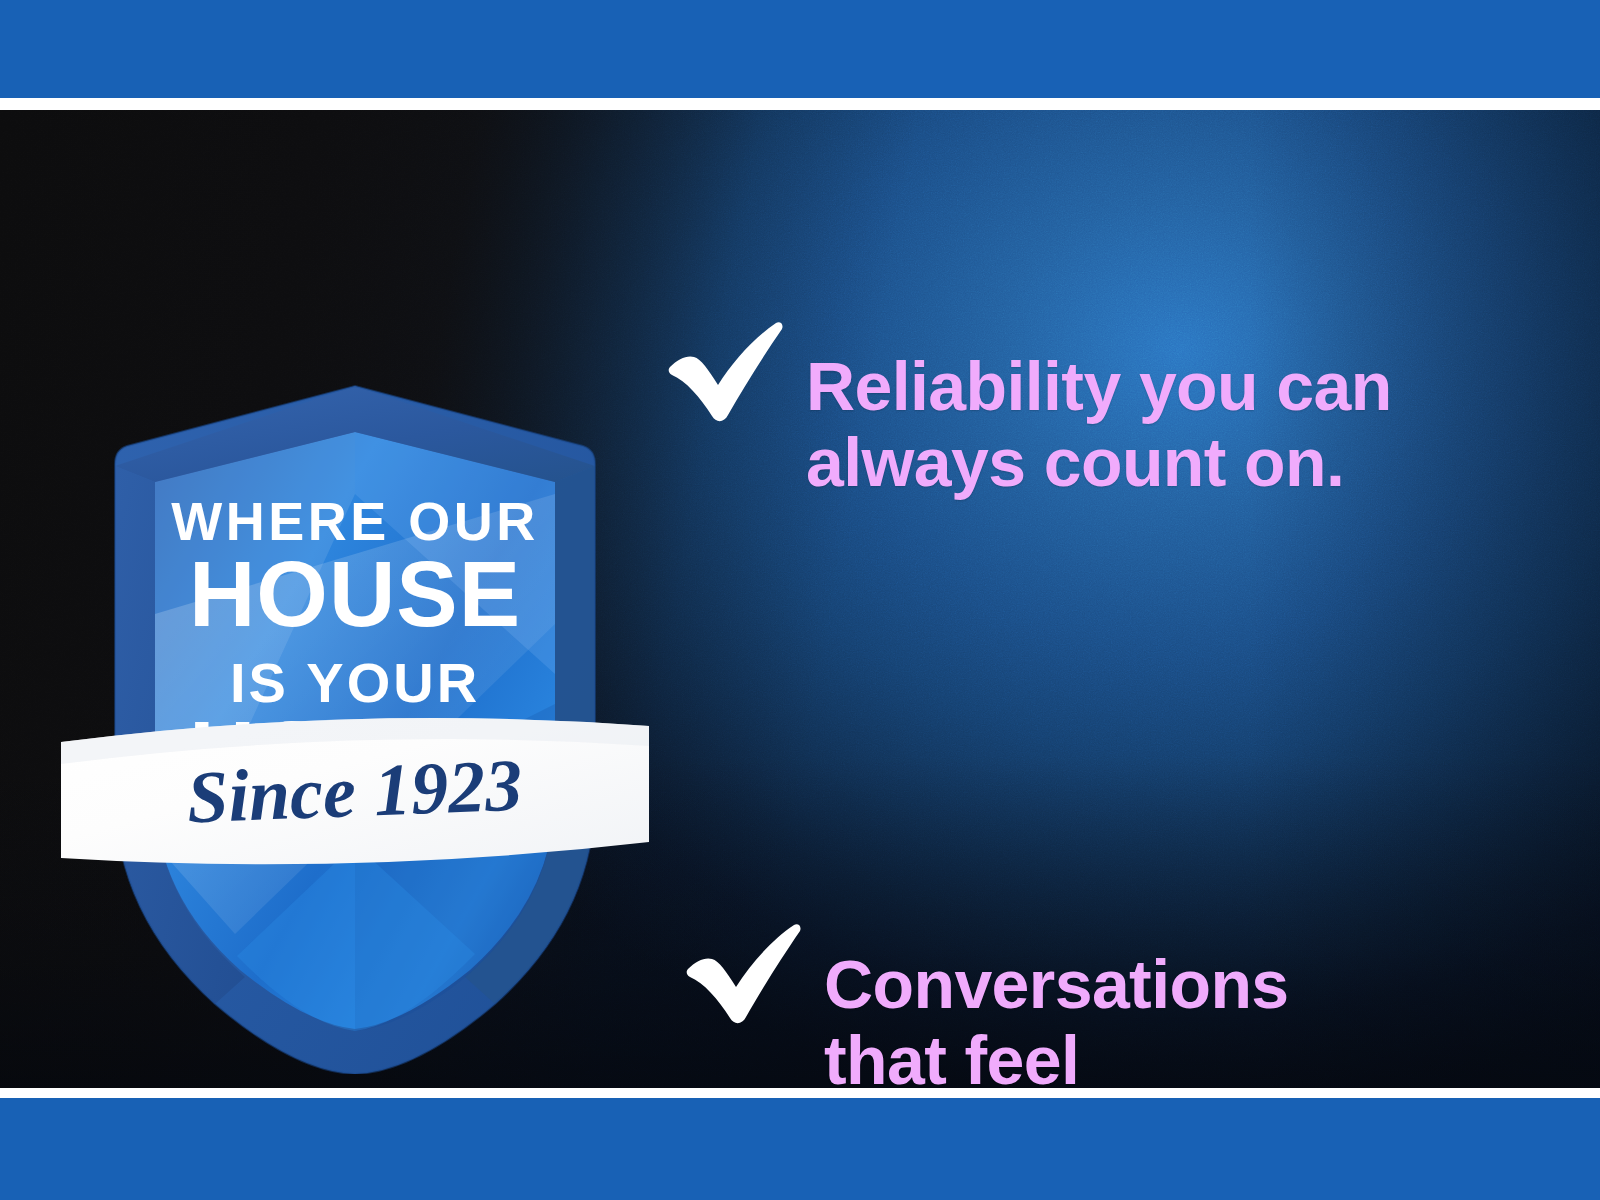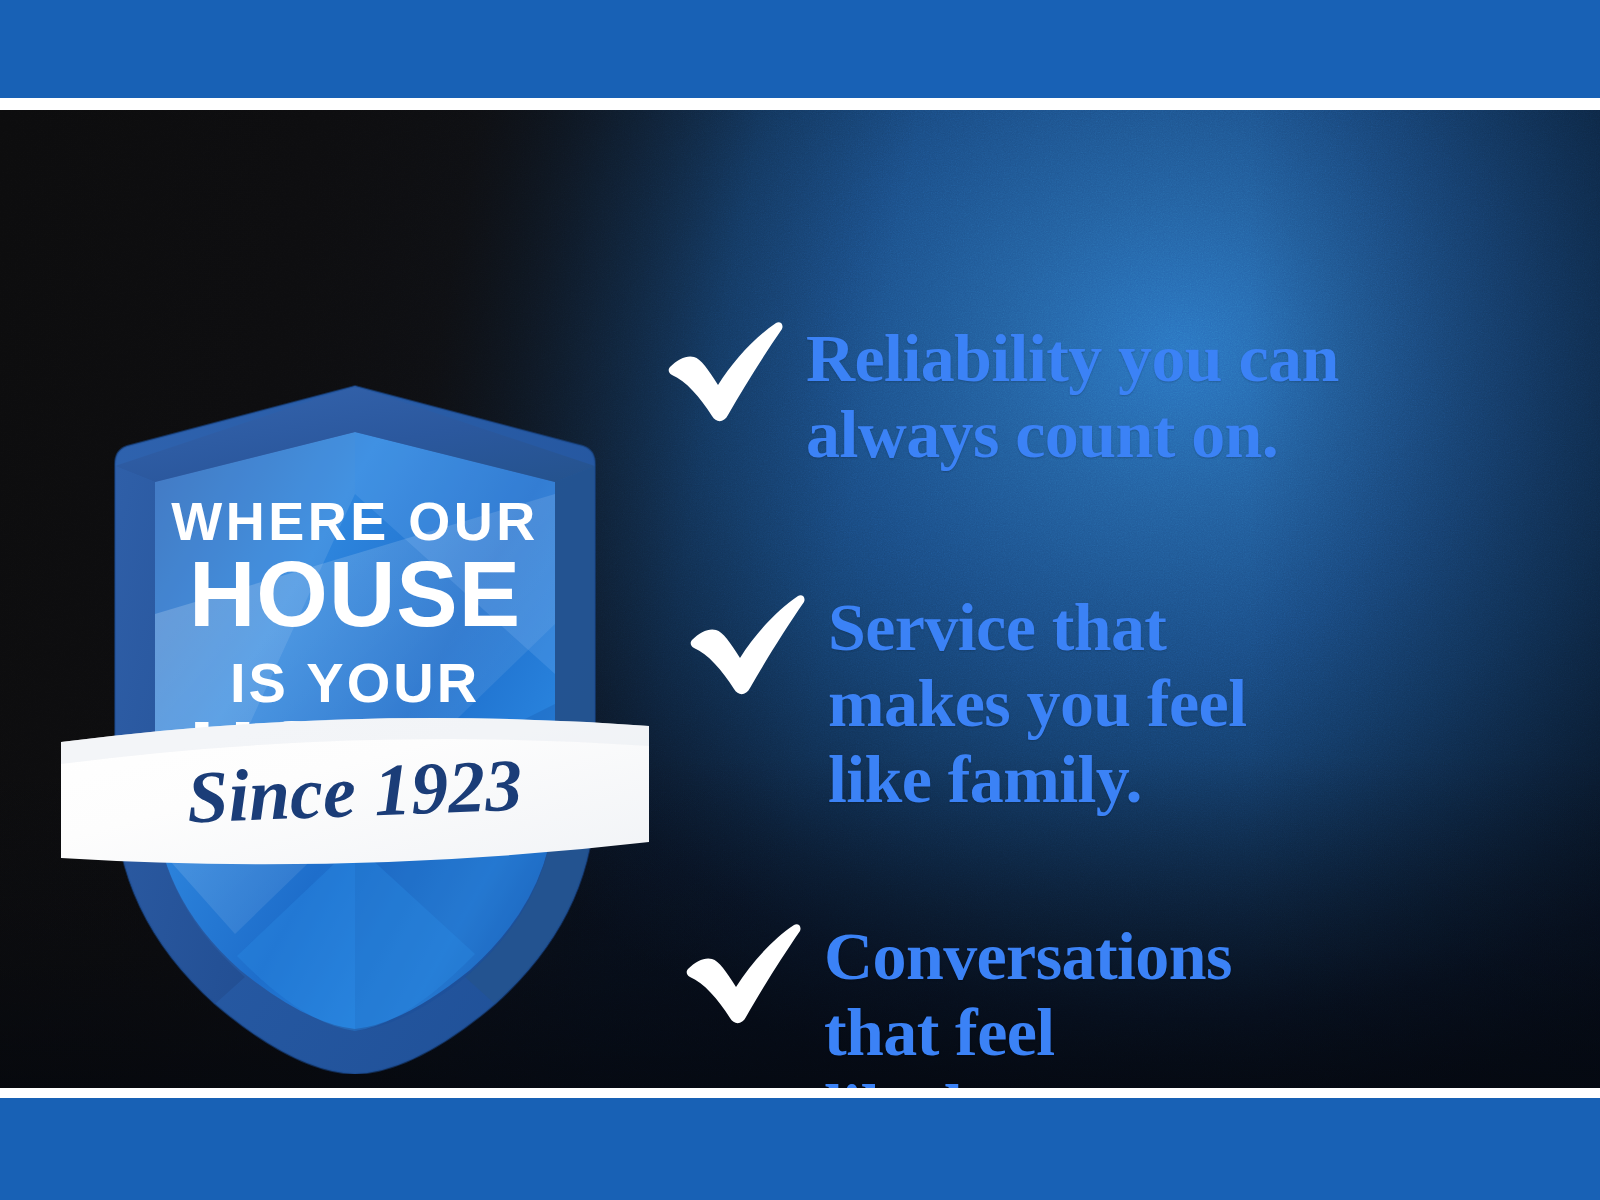--- a/index.html
+++ b/index.html
@@ -128,29 +128,30 @@
 
   .check {
     flex: 0 0 auto;
     width: 128px;
     height: 112px;
     margin-right: 18px;
   }
   .check svg { display: block; width: 128px; height: 112px; }
 
   .row-text {
-    color: #3b82f6;
-    font-family: Liberation Serif, serif;
+    color: #f0abfc;
+    font-family: Liberation Sans, sans-serif;
     font-weight: bold;
     font-size: 68px;
     line-height: 1.115;
     letter-spacing: -0.6px;
     white-space: pre-line;
     padding-top: 6px;
     text-shadow: 0 1px 2px rgba(0,0,0,0.18);
+    margin-top: 28px;
   }
   .row-2 .row-text, .row-3 .row-text { padding-top: 2px; }
 </style>
 </head>
 <body>
 
 <div class="stage">
 
   <div class="bar bar-top"></div>
   <div class="bar-white white-top"></div>
@@ -311,38 +312,20 @@
                      C 104 40 84 72 68 100
                      C 64 108 56 108 52 101
                      C 40 82 26 66 12 60
                      C 8 58 8 54 10 52 Z" fill="#ffffff"></path>
           </svg>
         </div>
         <div class="row-text">Reliability you can
 always count on.</div>
       </div>
 
-      <div class="row row-2">
-        <div class="check">
-          <svg xmlns="http://www.w3.org/2000/svg" viewBox="0 0 128 112">
-            <path d="M10 52
-                     C 18 44 27 40 34 42
-                     C 41 44 48 54 58 70
-                     C 73 46 95 22 116 8
-                     C 120 6 124 9 122 14
-                     C 104 40 84 72 68 100
-                     C 64 108 56 108 52 101
-                     C 40 82 26 66 12 60
-                     C 8 58 8 54 10 52 Z" fill="#ffffff"></path>
-          </svg>
-        </div>
-        <div class="row-text">Service that
-makes you feel
-like family.</div>
-      </div>
 
       <div class="row row-3">
         <div class="check">
           <svg xmlns="http://www.w3.org/2000/svg" viewBox="0 0 128 112">
             <path d="M10 52
                      C 18 44 27 40 34 42
                      C 41 44 48 54 58 70
                      C 73 46 95 22 116 8
                      C 120 6 124 9 122 14
                      C 104 40 84 72 68 100

